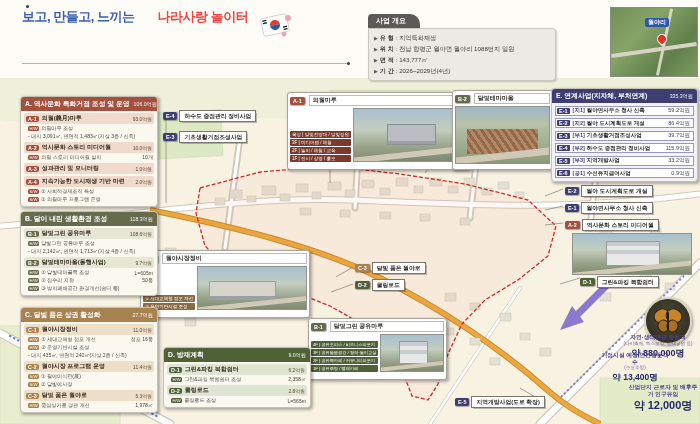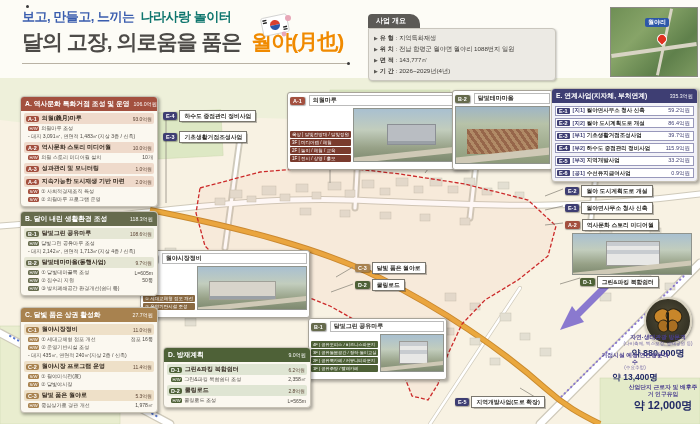--- a/index.html
+++ b/index.html
@@ -1,21 +1,21 @@
 <!DOCTYPE html>
 <html><head>
 <meta charset="utf-8">
 <style>
   html,body{margin:0;padding:0}
   body{font-family:"Liberation Sans","DejaVu Sans",sans-serif;background:#e8e8e8}
   #poster{position:relative;width:700px;height:424px;background:#fdfcf6;overflow:hidden;margin:0 auto}
   
   #hdr{position:absolute;left:22px;top:8px;z-index:9}
   .h1{font-size:13px;font-weight:bold;letter-spacing:-0.5px}
-  .h1 .blue{color:#3a5dae}.h1 .red{color:#0f766e;margin-left:3px}
+  .h1 .blue{color:#3a5dae}.h1 .red{color:#ef4444;margin-left:20px}
   .h2{font-size:21px;font-weight:bold;letter-spacing:-1px;margin-top:2px}
   .h2 .dark{color:#4d4b48}.h2 .orange{color:#f08a00;margin-left:5px}
   #hline{position:absolute;left:22px;top:63px;width:326px;height:0;border-top:1px solid #b9b2a4;z-index:9}
   .regdot{position:absolute;width:3px;height:3px;border-radius:50%;background:#3a3a3a;z-index:9}
   #flag{position:absolute;left:258px;top:12px;z-index:9}
   
   #ovw{position:absolute;left:368px;top:9px;width:188px;z-index:9}
   #ovw .tab{display:inline-block;background:#5c5a56;color:#fff;font-size:7px;font-weight:bold;
     padding:2px 14px 2px 8px;border-radius:4px 10px 0 0}
   #ovw .body{background:#eceae4;border:1px solid #c9c6bd;border-radius:0 4px 4px 4px;
@@ -205,24 +205,20 @@
       <path d="M353,189 L336,199"></path>
         <path d="M353,206 L331,214"></path>
     </g>
   </svg>
 
   <div id="hdr">
     <div class="h1">
       <span class="blue">보고, 만들고, 느끼는</span>
       <span class="red">나라사랑 놀이터</span>
     </div>
-    <div class="h2">
-      <span class="dark">달의 고장, 의로움을 품은</span>
-      <span class="orange">월야(月也)</span>
-    </div>
   </div>
   <svg id="flag" width="34" height="26" viewBox="0 0 34 26">
     <g transform="rotate(-12 17 13)">
       <rect x="4" y="4" width="26" height="18" rx="2" fill="#fff" stroke="#ccc" stroke-width="0.8"></rect>
       <path d="M12,13 a5,5 0 0 1 10,0 z" fill="#d9402f"></path>
       <path d="M22,13 a5,5 0 0 1 -10,0 z" fill="#2d57a8"></path>
       <rect x="5.5" y="6" width="4" height="1.4" fill="#222"></rect>
         <rect x="5.5" y="8.4" width="4" height="1.4" fill="#222"></rect>
       <rect x="24.5" y="16" width="4" height="1.4" fill="#222"></rect>
         <rect x="24.5" y="18.4" width="4" height="1.4" fill="#222"></rect>

